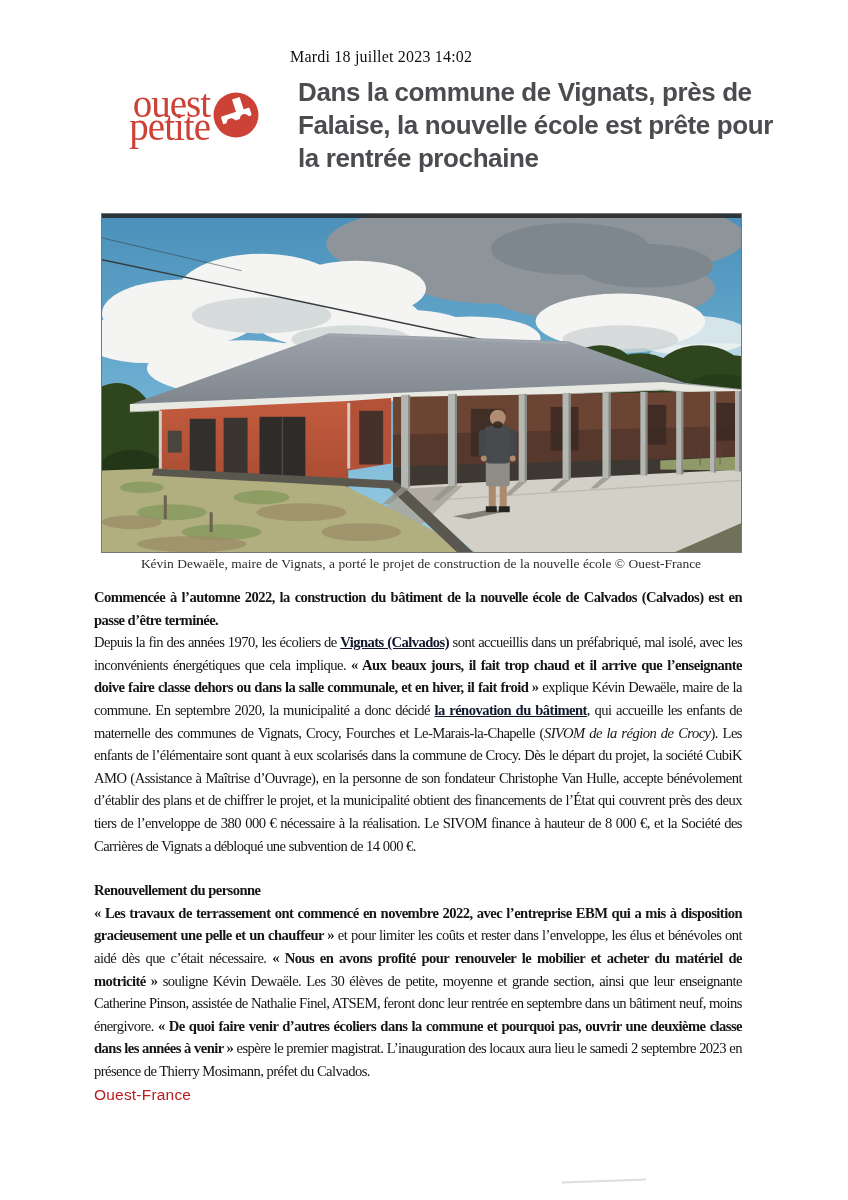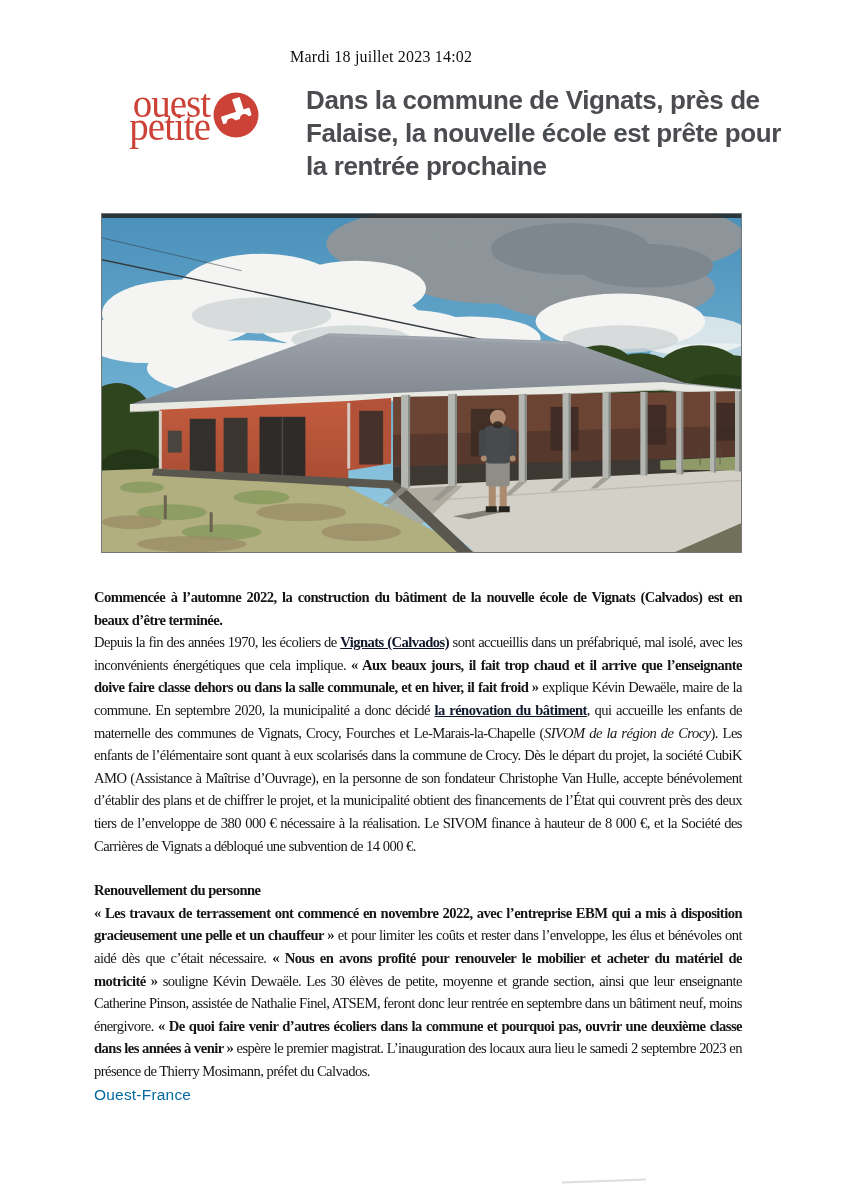--- a/index.html
+++ b/index.html
@@ -26,32 +26,32 @@
   
   .body-text{left:94px;top:586px;width:648px;font-size:14.6px;line-height:22.6px;
              letter-spacing:-.55px;text-align:justify;color:#151515;}
   .body-text p{margin:0;}
   .lead{font-weight:700;}
   .subhead{font-weight:700;margin-top:22px !important;}
   .red-link{color:#0f172a;font-weight:700;text-decoration:underline;cursor:pointer;}
   b{font-weight:700;} i{font-style:italic;font-family:Liberation Serif, serif;}
 
   .footer-sig{left:94px;top:1086px;font-family:"Liberation Sans",sans-serif;
-              font-size:15.5px;color:#0369a1;letter-spacing:.2px;}
+              font-size:15.5px;color:#b91c1c;letter-spacing:.2px;}
   .scan-smudge{left:562px;top:1180px;width:84px;height:2px;background:#dddddd;
                transform:rotate(-2deg);}
 </style>
 </head>
 <body>
 
 <div class="page">
 
   <div class="abs dateline">Mardi 18 juillet 2023 14:02</div>
 
-  <h1 class="abs headline" style="margin:16px">Dans la commune de Vignats, près de Falaise, la nouvelle école est prête pour la rentrée prochaine</h1>
+  <h1 class="abs headline" style="margin:8px">Dans la commune de Vignats, près de Falaise, la nouvelle école est prête pour la rentrée prochaine</h1>
 
   <div class="abs logo">
     <div class="logo-text">
       <div>ouest</div>
       <div>petite</div>
     </div>
     <svg class="logo-mark" viewBox="0 0 46 46">
       <circle cx="23" cy="23" r="22.5" fill="#cd4237"></circle>
       <g transform="rotate(-18 23 23)">
         <rect x="8" y="20" width="30" height="8" rx="1" fill="#ffffff"></rect>
@@ -265,23 +265,24 @@
         <circle cx="412" cy="246" r="3" fill="#ab8a6d"></circle>
         <circle cx="397" cy="205" r="8" fill="#b08d72"></circle>
         <path d="M389,203 a8,8 0 0 1 16,0 l0,-2 a8,6 0 0 0 -16,0 z" fill="#33281e"></path>
         <ellipse cx="397" cy="212" rx="5" ry="3.5" fill="#33281e" opacity=".9"></ellipse>
       </g>
 
       <rect x="0" y="0" width="641" height="4" fill="#242424" opacity=".85"></rect>
     </svg>
   </div>
 
+  <div class="abs caption">Kévin Dewaële, maire de Vignats, a porté le projet de construction de la nouvelle école © Ouest-France</div>
 
   <div class="abs body-text">
-    <p class="lead">Commencée à l’automne 2022, la construction du bâtiment de la nouvelle école de Vignats (Calvados) est en beaux d’être terminée.</p>
+    <p class="lead">Commencée à l’automne 2022, la construction du bâtiment de la nouvelle école de Calvados (Calvados) est en passe d’être terminée.</p>
     <p><span>Depuis la fin des années 1970, les écoliers de </span><a class="red-link">Vignats (Calvados)</a><span> sont accueillis dans un préfabriqué, mal isolé, avec les inconvénients énergétiques que cela implique. </span><b>« Aux beaux jours, il fait trop chaud et il arrive que l’enseignante doive faire classe dehors ou dans la salle communale, et en hiver, il fait froid »</b><span> explique Kévin Dewaële, maire de la commune. En septembre 2020, la municipalité a donc décidé </span><a class="red-link">la rénovation du bâtiment</a><span>, qui accueille les enfants de maternelle des communes de Vignats, Crocy, Fourches et Le-Marais-la-Chapelle (</span><i>SIVOM de la région de Crocy</i><span>). Les enfants de l’élémentaire sont quant à eux scolarisés dans la commune de Crocy. Dès le départ du projet, la société CubiK AMO (Assistance à Maîtrise d’Ouvrage), en la personne de son fondateur Christophe Van Hulle, accepte bénévolement d’établir des plans et de chiffrer le projet, et la municipalité obtient des financements de l’État qui couvrent près des deux tiers de l’enveloppe de 380 000 € nécessaire à la réalisation. Le SIVOM finance à hauteur de 8 000 €, et la Société des Carrières de Vignats a débloqué une subvention de 14 000 €.</span></p>
     <p class="subhead">Renouvellement du personne</p>
     <p><b>« Les travaux de terrassement ont commencé en novembre 2022, avec l’entreprise EBM qui a mis à disposition gracieusement une pelle et un chauffeur »</b><span> et pour limiter les coûts et rester dans l’enveloppe, les élus et bénévoles ont aidé dès que c’était nécessaire. </span><b>« Nous en avons profité pour renouveler le mobilier et acheter du matériel de motricité »</b><span> souligne Kévin Dewaële. Les 30 élèves de petite, moyenne et grande section, ainsi que leur enseignante Catherine Pinson, assistée de Nathalie Finel, ATSEM, feront donc leur rentrée en septembre dans un bâtiment neuf, moins énergivore. </span><b>« De quoi faire venir d’autres écoliers dans la commune et pourquoi pas, ouvrir une deuxième classe dans les années à venir »</b><span> espère le premier magistrat. L’inauguration des locaux aura lieu le samedi 2 septembre 2023 en présence de Thierry Mosimann, préfet du Calvados.</span></p>
   </div>
 
   <div class="abs footer-sig">Ouest-France</div>
 
   <div class="abs scan-smudge"></div>
 
 </div>

